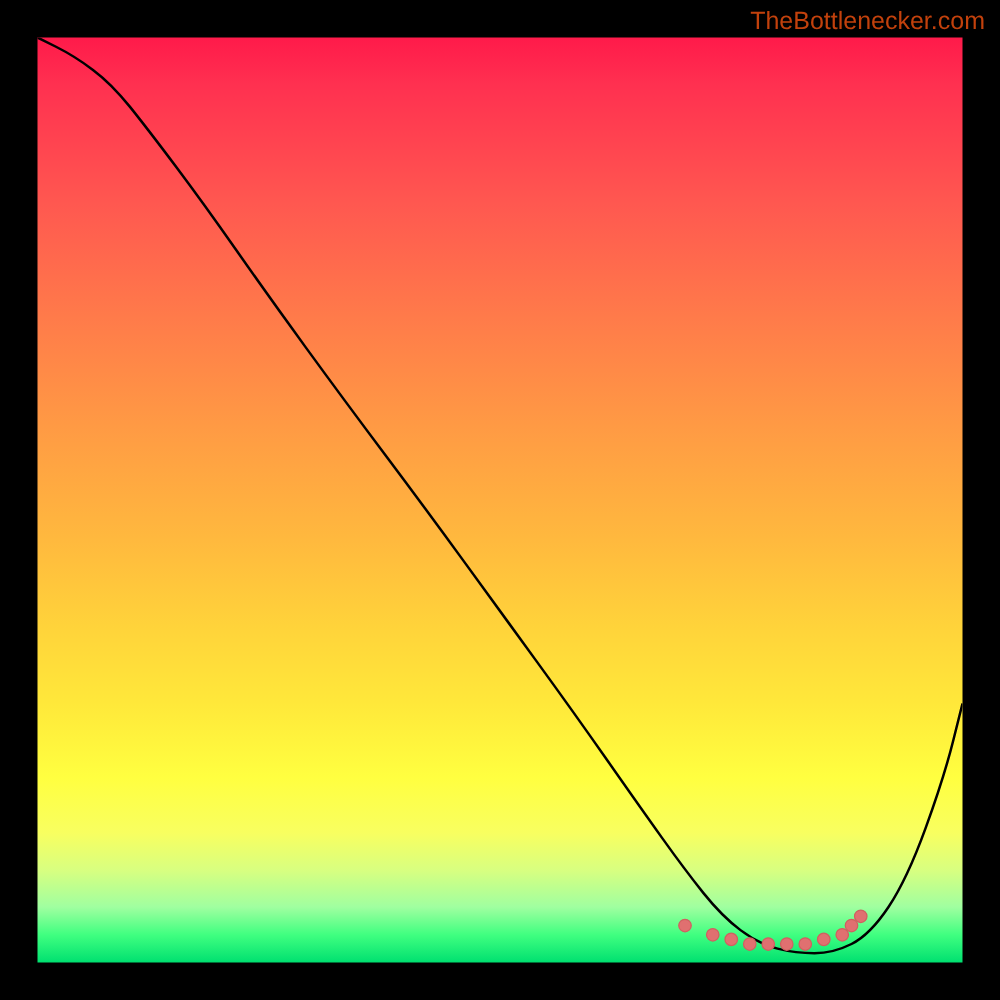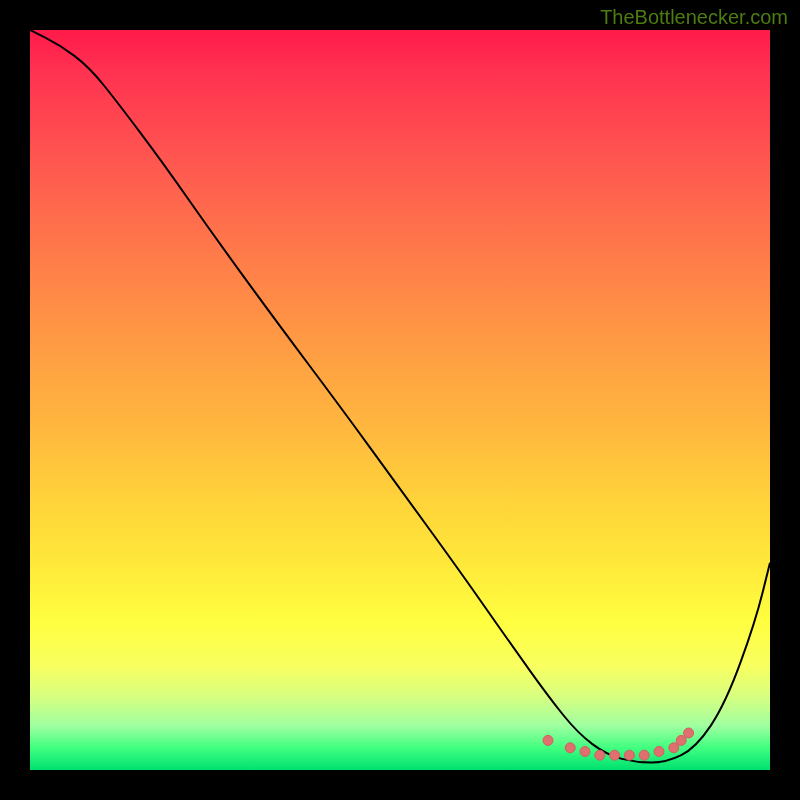--- a/index.html
+++ b/index.html
@@ -8,21 +8,21 @@
     height: 800px;
     background: #000;
     position: relative;
     overflow: hidden;
     font-family: Arial, sans-serif;
   }
   .watermark {
     position: absolute;
     top: 6px;
     right: 12px;
-    color: #4d7c0f;
+    color: #c2410c;
     font-size: 20px;
     font-weight: normal;
     z-index: 10;
   }
   .plot-area {
     position: absolute;
     left: 30px;
     top: 30px;
     width: 740px;
     height: 740px;

